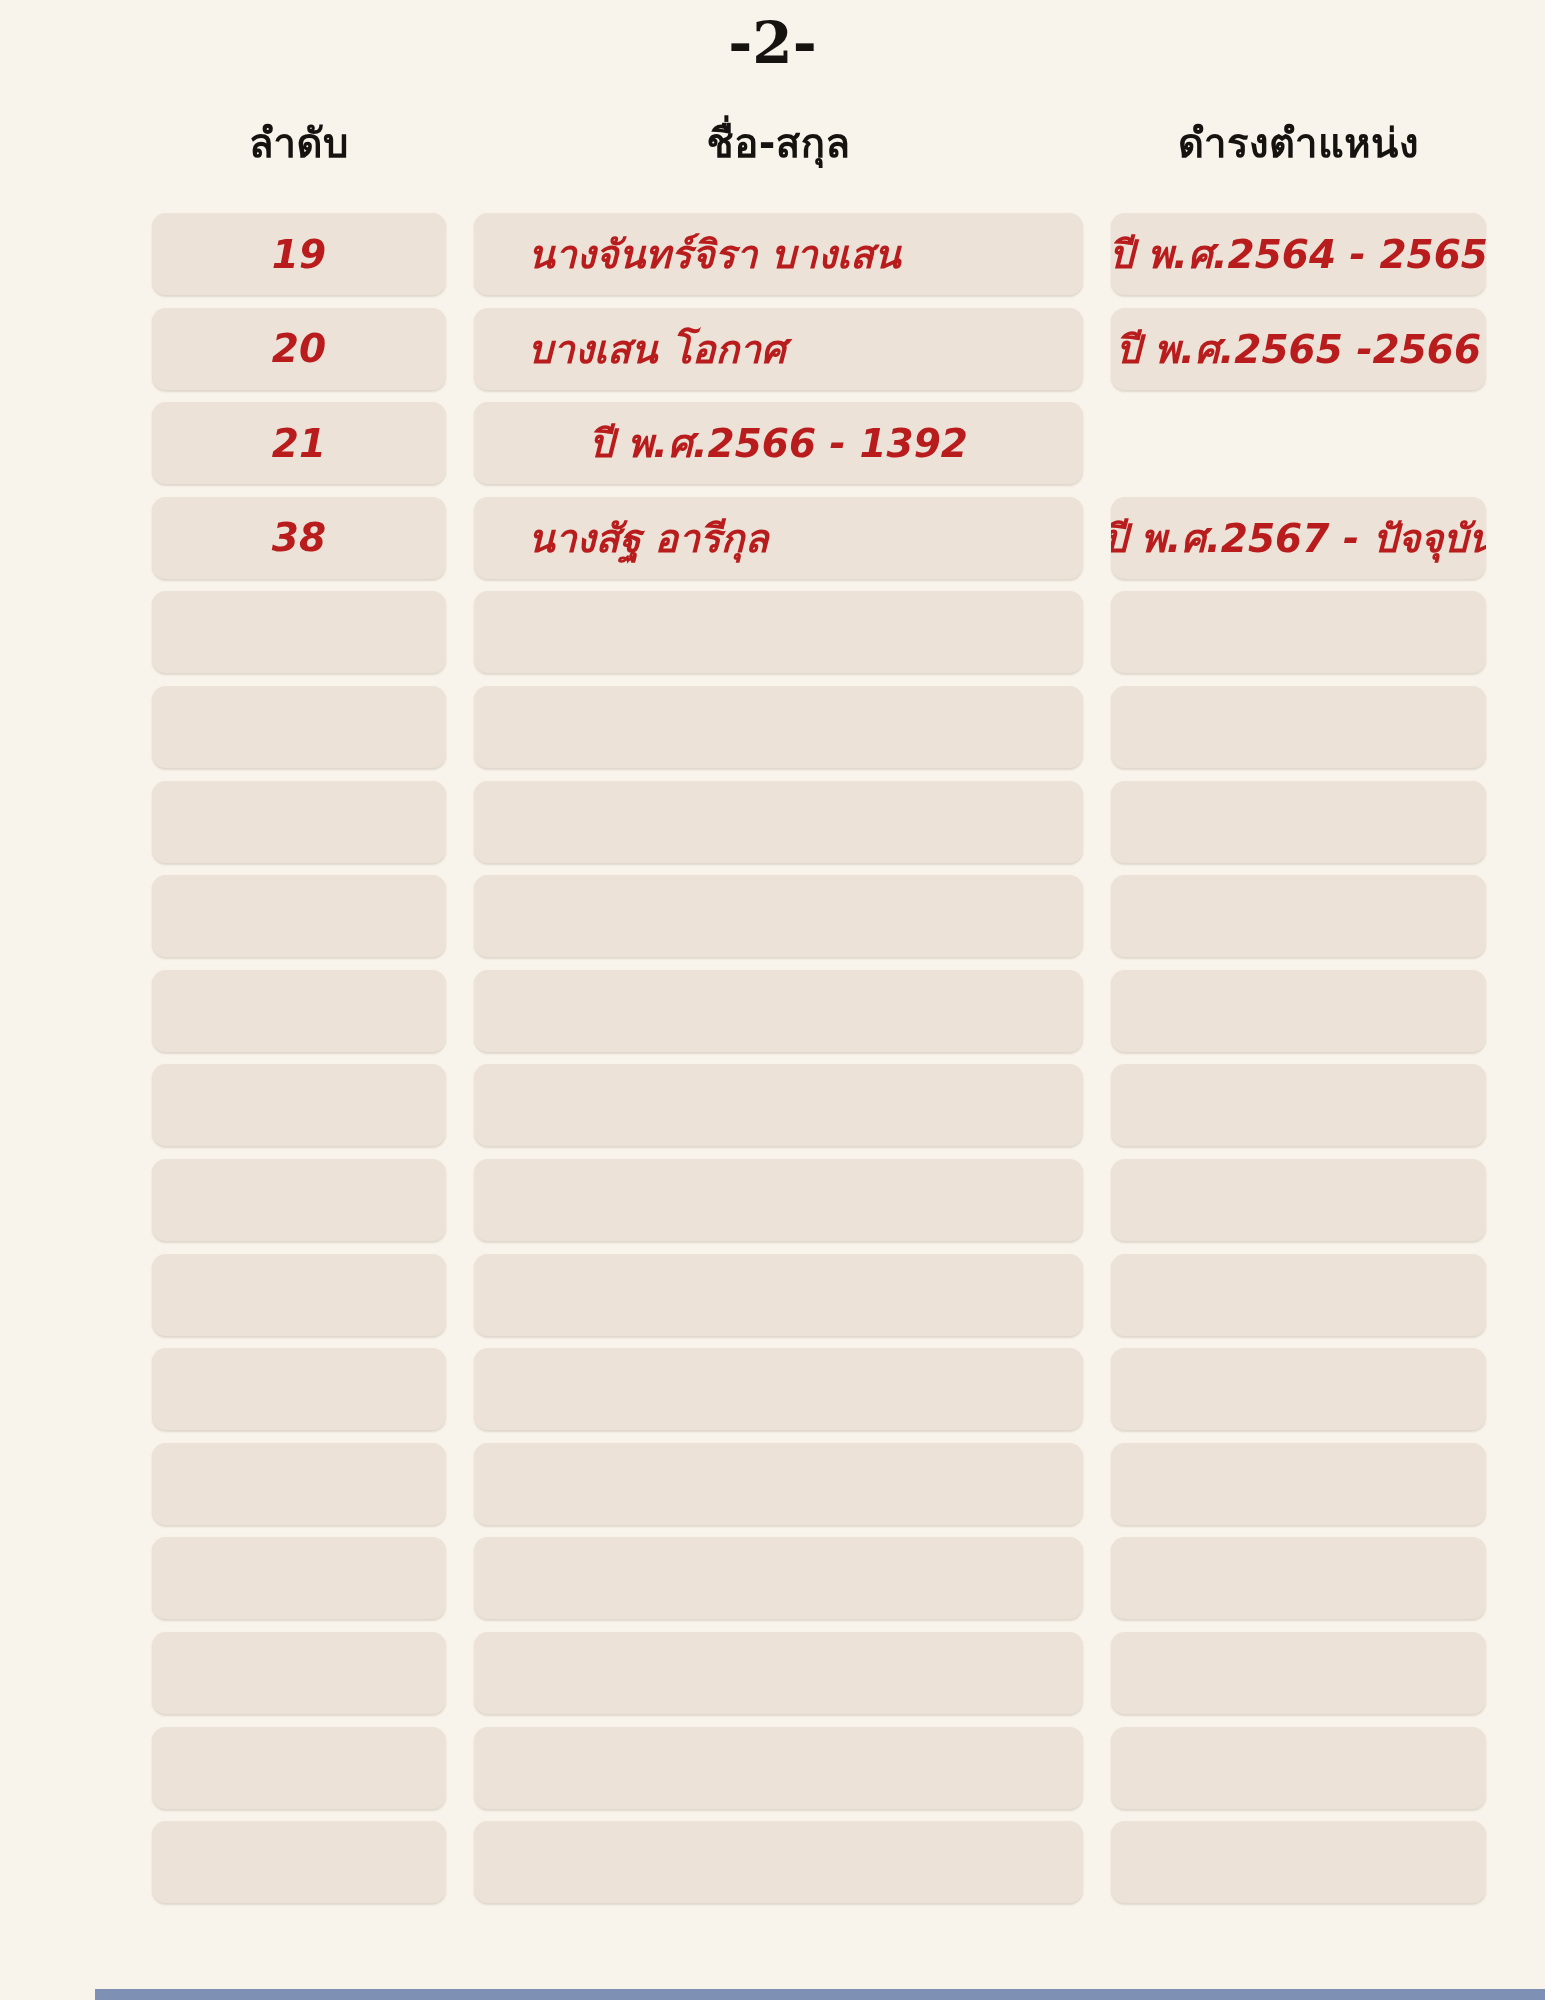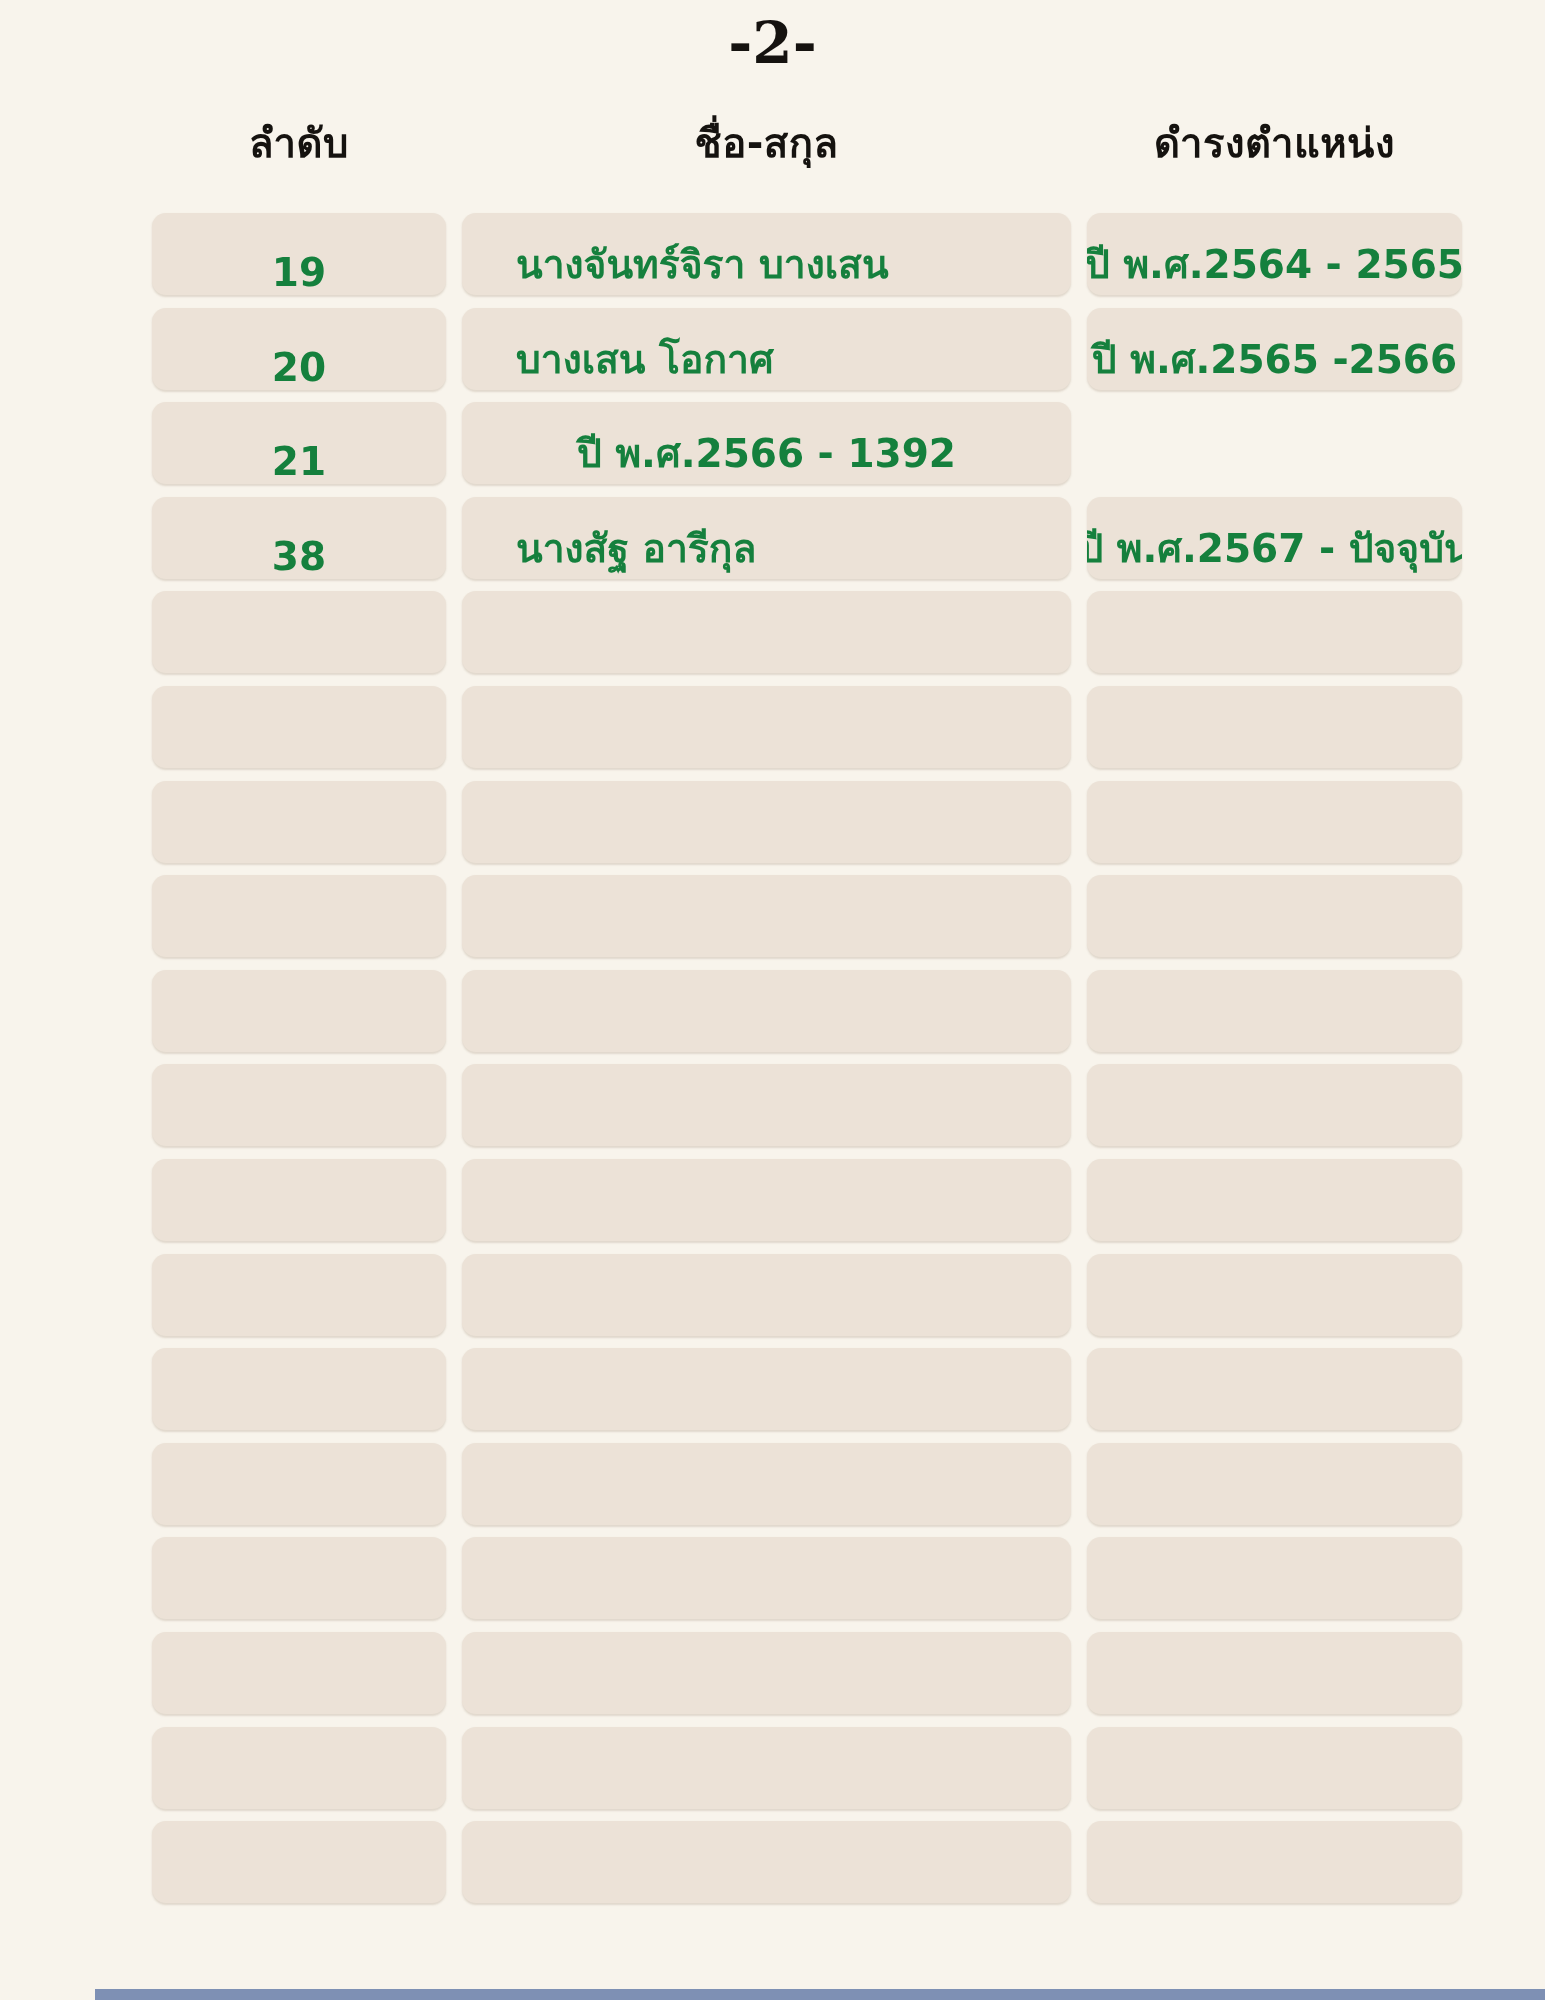--- a/index.html
+++ b/index.html
@@ -23,21 +23,21 @@
     color:#15120f;
   }
   .table{
     position:absolute;
     left:152px; top:100px;
     width:1334px;
   }
   .grid-row{
     display:grid;
     grid-template-columns:294px 609px 375px;
-    column-gap:16px;
+    column-gap:28px;
   }
   .header-row{
     height:66px;
     align-items:end;
   }
   .th{
     text-align:center;
     font-weight:700;
     font-size:40px;
     line-height:1.15;
@@ -49,25 +49,26 @@
   }
   .row{
     height:82px;
     margin-bottom:12.6px;
   }
   .cell{
     background:#ece2d7;
     border-radius:14px;
     box-shadow:0 1.5px 2px rgba(166,142,121,0.28);
     display:flex;
-    align-items:flex-end;
+    align-items:center;
     justify-content:center;
     font-size:39px;
     font-weight:700;
-    color:#15803d;
+    font-style:italic;
+    color:#b91c1c;
     overflow:hidden;
     white-space:nowrap;
   }
   .cell.col-name{
     justify-content:flex-start;
     padding-left:54px;
   }
   .footer-bar{
     position:absolute;
     left:95px; right:0; bottom:0;

